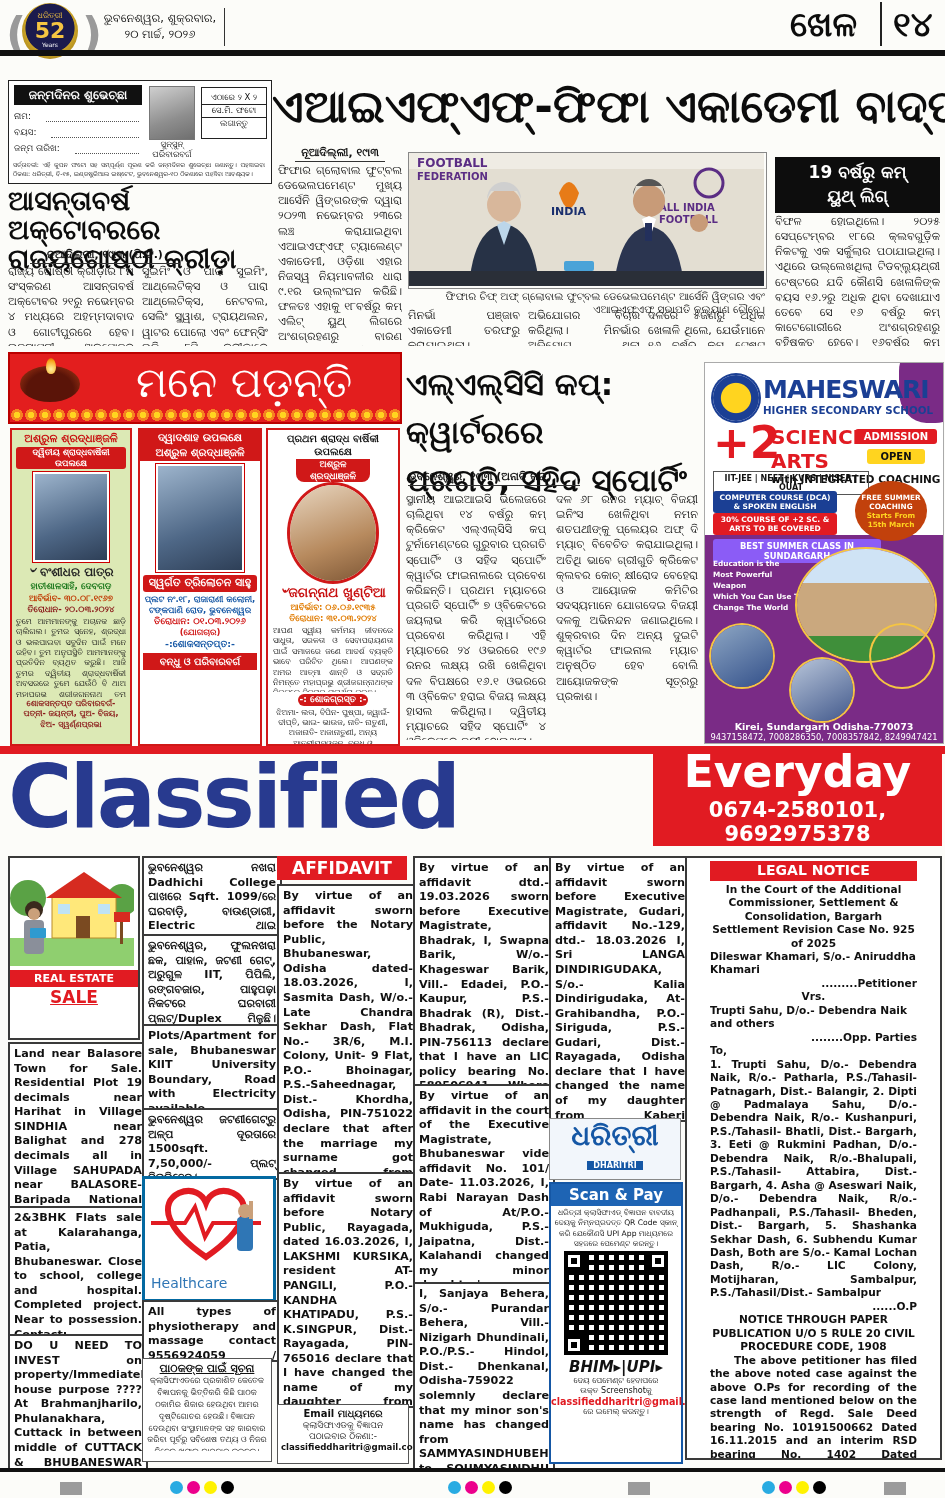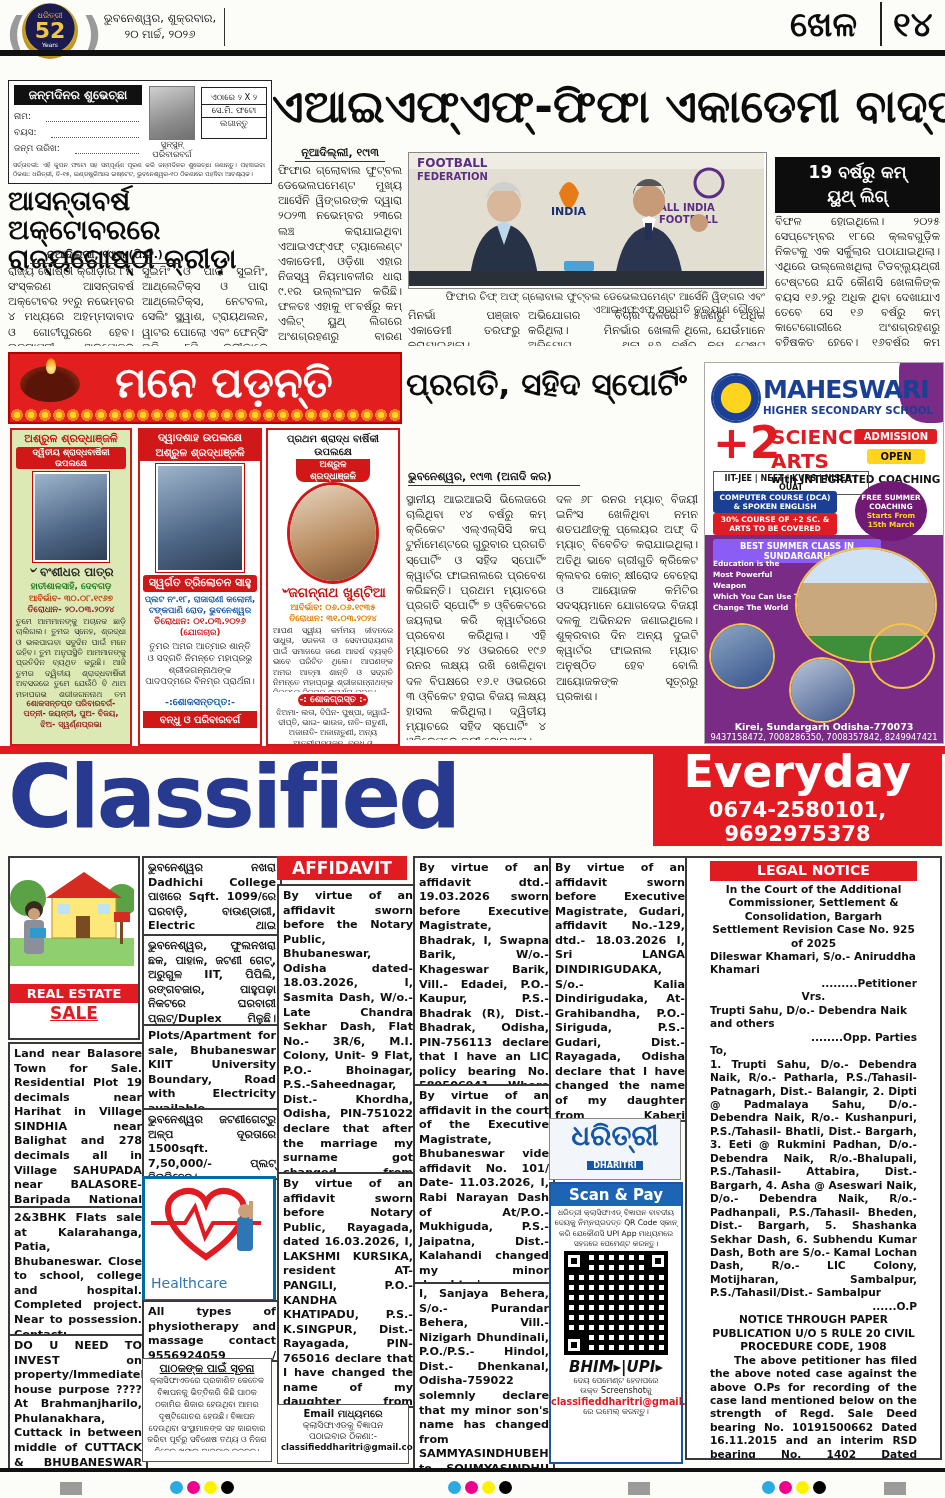--- a/index.html
+++ b/index.html
@@ -179,21 +179,21 @@
     <div class="abs body-odia clip" style="left:775px;top:214px;width:165px;height:132px;">ବିଫଳ ହୋଇଥିଲେ। ୨୦୨୫ ସେପ୍ଟେମ୍ବର ୧୮ରେ କ୍ଲବଗୁଡ଼ିକ ନିକଟକୁ ଏକ ସର୍କୁଲାର ପଠାଯାଇଥିଲା। ଏଥିରେ ଉଲ୍ଲେଖଥିଲା ଟିଡବ୍ଲ୍ୟୁଥ୍ରୀ ଟେଷ୍ଟରେ ଯଦି କୌଣସି ଖେଳାଳିଙ୍କ ବୟସ ୧୬.୨ରୁ ଅଧିକ ଥିବା ଦେଖାଯାଏ ତେବେ ସେ ୧୬ ବର୍ଷରୁ କମ୍ କାଟେଗୋରୀରେ ଅଂଶଗ୍ରହଣରୁ ବହିଷ୍କୃତ ହେବେ। ୧୬ବର୍ଷରୁ କମ୍ ଟେଷ୍ଟରେ ବିଫଳ ହୋଇଥିବା ଶତକଡ଼ା ଖେଳାଳିଙ୍କୁ ଏକ ୧୮ବର୍ଷରୁ କମ୍ ବର୍ଗରେ ସାମିଲ କରାଯାଇପାରେ।</div>
 
     <div class="abs body-odia clip" style="left:408px;top:308px;width:112px;height:38px;">ମିନର୍ଭା ପଞ୍ଜାବ ଏକାଡେମୀ ତରଫରୁ କରାଯାଇଥିଲା। ଏଆଇଏଫ୍‌ଏଫ୍‌ର ୪ଜଣିଆ ସଦସ୍ୟ ବିଶିଷ୍ଟ ଶୃଙ୍ଖଳା କମିଟି</div>
     <div class="abs body-odia clip" style="left:528px;top:308px;width:112px;height:38px;">ଅଭିଯୋଗର ବିଚାର କରିଥିଲା। ମିନର୍ଭାର ଅଭିଯୋଗ ଥିଲା ଏଆଇଏଫ୍‌ଏଫ୍-ଫିଫା ଟ୍ୟାଲେଣ୍ଟ ଏକାଡେମୀ ଦ୍ୱାରା ମନୋନୀତ</div>
     <div class="abs body-odia clip" style="left:648px;top:308px;width:117px;height:38px;">ଦଳରେ ୫ଜଣରୁ ଅଧିକ ଖେଳାଳି ଥିଲେ, ଯେଉଁମାନେ ୧୬ ବର୍ଷରୁ କମ୍ ଟେଷ୍ଟ (ବୋନ୍ ଡେନ୍‌ସିଟି ଟେଷ୍ଟ)ରେ</div>
   </div>
 
   <div class="mane">
     <div class="diya"></div>
     <div class="flame"></div>
-    <div class="abs ctr" style="left:64px;top:4px;width:300px;color:#fff;font-size:42px;font-weight:bold;">ମନେ ପଡ଼ନ୍ତି</div>
+    <div class="abs ctr" style="left:84px;top:4px;width:300px;color:#fff;font-size:42px;font-weight:normal;">ମନେ ପଡ଼ନ୍ତି</div>
     <div class="flowers"></div>
   </div>
 
   <div class="mcard" style="left:10px;top:428px;width:118px;height:314px;background:#dce9b5;">
     <div class="ctr b" style="color:#c80f0f;font-size:11px;margin-top:2px;">ଅଶ୍ରୁଳ ଶ୍ରଦ୍ଧାଞ୍ଜଳି</div>
     <div class="redband" style="font-size:8.5px;margin:1px 4px;border-radius:3px;">ଦ୍ୱିତୀୟ ଶ୍ରାଦ୍ଧବାର୍ଷିକୀ ଉପଲକ୍ଷେ</div>
     <div class="mphoto" style="width:72px;height:86px;"></div>
     <div class="ctr b" style="font-size:12px;color:#222;">৺ ବଂଶୀଧର ପାତ୍ର</div>
     <div class="ctr b" style="font-size:9px;color:#1e7a1e;">ହାତୀଶାଳସାହି, ଦେବଗଡ଼</div>
     <div class="ctr b" style="font-size:8.5px;color:#c2420a;">ଆବିର୍ଭାବ- ୩୦.୦୮.୧୯୬୭</div>
@@ -204,39 +204,39 @@
 
   <div class="mcard" style="left:138px;top:428px;width:120px;height:314px;">
     <div class="redband" style="font-size:10.5px;padding:1px 0;">ଦ୍ୱାଦଶାହ ଉପଲକ୍ଷେ</div>
     <div class="redband" style="font-size:10.5px;padding-bottom:2px;">ଅଶ୍ରୁଳ ଶ୍ରଦ୍ଧାଞ୍ଜଳି</div>
     <div class="mphoto" style="width:84px;height:104px;"></div>
     <div class="redband" style="font-size:11px;margin:0 3px;border-radius:3px;padding:1px 0;">ସ୍ୱର୍ଗତ ତ୍ରିଲୋଚନ ସାହୁ</div>
     <div class="ctr b" style="font-size:8.5px;color:#1557a5;margin-top:2px;">ପ୍ଲଟ ନଂ.୧୮, ରାଜାରାଣୀ କଲୋନୀ,</div>
     <div class="ctr b" style="font-size:8.5px;color:#1557a5;">ଟଙ୍କପାଣି ରୋଡ, ଭୁବନେଶ୍ୱର</div>
     <div class="ctr b" style="font-size:9px;color:#d01818;">ତିରୋଧାନ: ୦୧.୦୩.୨୦୨୬</div>
     <div class="ctr b" style="font-size:8.5px;color:#d01818;">(ଯୋଗଚାର)</div>
-    <div class="ctr clip" style="font-size:9px;margin:3px 5px;height:52px;">ତୁମର ଅମର ଆତ୍ମାର ଶାନ୍ତି ଓ ସଦ୍‌ଗତି ନିମନ୍ତେ ମହାପ୍ରଭୁ ଶ୍ରୀଜଗନ୍ନାଥଙ୍କ ପାଦପଦ୍ମରେ ବିନମ୍ର ପ୍ରାର୍ଥନା।</div>
     <div class="ctr b" style="font-size:9.5px;color:#1557a5;">-:ଶୋକସନ୍ତପ୍ତ:-</div>
     <div class="redband" style="font-size:10px;margin:2px 3px 0 3px;padding:2px 0;">ବନ୍ଧୁ ଓ ପରିବାରବର୍ଗ</div>
   </div>
 
   <div class="mcard" style="left:266px;top:428px;width:130px;height:314px;">
     <div class="ctr b" style="font-size:10px;margin-top:2px;">ପ୍ରଥମ ଶ୍ରାଦ୍ଧ ବାର୍ଷିକୀ ଉପଲକ୍ଷେ</div>
     <div class="redband" style="font-size:9px;margin:1px 28px;border-radius:0 0 8px 8px;">ଅଶ୍ରୁଳ ଶ୍ରଦ୍ଧାଞ୍ଜଳି</div>
     <div style="width:86px;height:96px;margin:3px auto;border-radius:50%;background:linear-gradient(160deg,#e8d6c0,#b78a5e 60%,#7d5635);box-shadow:0 0 0 3px #d01818;"></div>
     <div class="ctr b" style="font-size:13.5px;color:#c80f0f;">৺ଜଗନ୍ନାଥ ଖୁଣ୍ଟିଆ</div>
     <div class="ctr b" style="font-size:8.5px;color:#e07b00;">ଆବିର୍ଭାବ: ୦୬.୦୬.୧୯୩୫</div>
     <div class="ctr b" style="font-size:8.5px;color:#e07b00;">ତିରୋଧାନ: ୩୧.୦୩.୨୦୨୪</div>
     <div class="jt clip" style="font-size:8px;margin:2px 5px;height:66px;">ଆପଣ ସ୍ୱୀୟ କର୍ମମୟ ଜୀବନରେ ସାଧୁତା, ସରଳତା ଓ ସେବାପରାୟଣତା ପାଇଁ ସମାଜରେ ଜଣେ ଆଦର୍ଶ ବ୍ୟକ୍ତି ଭାବେ ପରିଚିତ ଥିଲେ। ଆପଣଙ୍କ ଅମର ଆତ୍ମା ଶାନ୍ତି ଓ ସଦ୍‌ଗତି ନିମନ୍ତେ ମହାପ୍ରଭୁ ଶ୍ରୀଜଗନ୍ନାଥଙ୍କ ନିକଟରେ ବିନମ୍ର ପ୍ରାର୍ଥନା କରୁଛୁ।</div>
     <div class="redband" style="font-size:9px;margin:0 30px;border-radius:6px;">-: ଶୋକଗ୍ରସ୍ତ :-</div>
     <div class="ctr clip" style="font-size:8px;margin:2px 4px;height:42px;">ଝିଅମା- ଲତା, ବିପିନ- ପୁଷ୍ପା, ଜ୍ୱାଇଁ- ଦୀପ୍ତି, ଭାଇ- ଭାଉଜ, ନାତି- ନାତୁଣୀ, ଅଜାନାତି- ଅଜାନାତୁଣୀ, ଅନ୍ୟ ଆତ୍ମୀୟସ୍ୱଜନ, ବନ୍ଧୁ ଓ ପରିବାରବର୍ଗ।</div>
   </div>
 
   <div>
     <div class="abs h-black" style="left:406px;top:360px;width:296px;font-size:31px;line-height:1.55;">
+      <div>ଏଲ୍‌ଏଲ୍‌ସିସି କପ୍: କ୍ୱାର୍ଟରରେ</div>
       <div>ପ୍ରଗତି, ସହିଦ ସ୍ପୋର୍ଟିଂ</div>
     </div>
     <div class="abs dateline" style="left:408px;top:470px;width:172px;text-align:left;">ଭୁବନେଶ୍ୱର, ୧୯ା୩ (ଅନାଦି କର)</div>
     <div class="abs body-odia clip" style="left:406px;top:492px;width:140px;height:248px;">ସ୍ଥାନୀୟ ଆଇଆଇସି ଭିଲେଜରେ ଚାଲିଥିବା ୧୪ ବର୍ଷରୁ କମ୍ କ୍ରିକେଟ ଏଲ୍‌ଏଲ୍‌ସିସି କପ୍ ଟୁର୍ନାମେଣ୍ଟରେ ଗୁରୁବାର ପ୍ରଗତି ସ୍ପୋର୍ଟିଂ ଓ ସହିଦ ସ୍ପୋର୍ଟିଂ କ୍ୱାର୍ଟର ଫାଇନାଲରେ ପ୍ରବେଶ କରିଛନ୍ତି। ପ୍ରଥମ ମ୍ୟାଚରେ ପ୍ରଗତି ସ୍ପୋର୍ଟିଂ ୭ ଓ୍ବିକେଟରେ ଜୟଲାଭ କରି କ୍ୱାର୍ଟରରେ ପ୍ରବେଶ କରିଥିଲା। ଏହି ମ୍ୟାଚରେ ୨୪ ଓଭରରେ ୧୯୬ ରନର ଲକ୍ଷ୍ୟ ରଖି ଖେଳିଥିବା ଦଳ ବିପକ୍ଷରେ ୧୬.୧ ଓଭରରେ ୩ ଓ୍ବିକେଟ ହରାଇ ବିଜୟ ଲକ୍ଷ୍ୟ ହାସଲ କରିଥିଲା। ଦ୍ୱିତୀୟ ମ୍ୟାଚରେ ସହିଦ ସ୍ପୋର୍ଟିଂ ୪ ଓ୍ବିକେଟରେ ଜୟୀ ହୋଇଥିଲା।</div>
     <div class="abs body-odia clip" style="left:556px;top:492px;width:142px;height:248px;">ଦଳ ୬୮ ରନର ମ୍ୟାଚ୍ ବିଜୟୀ ଇନିଂସ ଖେଳିଥିବା ନମନ ଶତପଥୀଙ୍କୁ ପ୍ଲେୟର ଅଫ୍ ଦି ମ୍ୟାଚ୍ ବିବେଚିତ କରାଯାଇଥିଲା। ଅତିଥି ଭାବେ ଗ୍ରୀଗୁତି କ୍ରିକେଟ କ୍ଲବର କୋଚ୍ କ୍ଷୀରୋଦ ବେହେରା ଓ ଆୟୋଜକ କମିଟିର ସଦସ୍ୟମାନେ ଯୋଗଦେଇ ବିଜୟୀ ଦଳକୁ ଅଭିନନ୍ଦନ ଜଣାଇଥିଲେ। ଶୁକ୍ରବାର ଦିନ ଅନ୍ୟ ଦୁଇଟି କ୍ୱାର୍ଟର ଫାଇନାଲ ମ୍ୟାଚ ଅନୁଷ୍ଠିତ ହେବ ବୋଲି ଆୟୋଜକଙ୍କ ସୂତ୍ରରୁ ପ୍ରକାଶ।</div>
   </div>
 
   <div class="mah">
     <div class="blob"></div>
     <div class="purple"></div>
@@ -249,21 +249,21 @@
     <div class="abs b" style="left:8px;top:58px;font-size:44px;color:#e11b22;line-height:1;">+2</div>
     <div class="abs" style="left:66px;top:62px;">
       <div class="b" style="font-size:20px;color:#e11b22;">SCIENCE &amp; ARTS</div>
       <div class="b" style="font-size:10.5px;color:#111;">with INTEGRATED COACHING</div>
     </div>
     <div class="abs pillbox" style="left:150px;top:66px;width:76px;background:#e11b22;font-size:10px;">ADMISSION</div>
     <div class="abs pillbox" style="left:162px;top:86px;width:52px;background:#ffd41f;color:#111;font-size:10px;">OPEN</div>
     <div class="abs ctr b" style="left:8px;top:108px;width:150px;font-size:8px;border:1px solid #555;padding:2px;">IIT-JEE | NEET | KVPS | NISER | OUAT</div>
     <div class="abs pillbox" style="left:8px;top:128px;width:118px;background:#1b3f94;">COMPUTER COURSE (DCA) &amp; SPOKEN ENGLISH</div>
     <div class="abs pillbox" style="left:8px;top:150px;width:118px;background:#e11b22;">30% COURSE OF +2 SC. &amp; ARTS TO BE COVERED</div>
-    <div class="abs ctr" style="left:150px;top:118px;width:72px;height:60px;border-radius:50%;background:#701a75;color:#fff;font-size:7.3px;font-weight:bold;padding-top:12px;box-sizing:border-box;">
+    <div class="abs ctr" style="left:150px;top:118px;width:72px;height:60px;border-radius:50%;background:#c2410c;color:#fff;font-size:7.3px;font-weight:bold;padding-top:12px;box-sizing:border-box;">
       <div>FREE SUMMER COACHING</div>
       <div style="color:#ffd41f;">Starts From</div>
       <div style="color:#ffd41f;">15th March</div>
     </div>
     <div class="abs pillbox" style="left:8px;top:176px;width:162px;background:#8b5cf6;font-size:8.4px;">BEST SUMMER CLASS IN SUNDARGARH</div>
     <div class="abs" style="left:8px;top:196px;width:90px;color:#fff;font-size:7.3px;font-weight:bold;line-height:1.5;">
       <div>Education is the</div>
       <div>Most Powerful Weapon</div>
       <div>Which You Can Use To</div>
       <div>Change The World</div>
@@ -298,21 +298,21 @@
       <rect x="66" y="58" width="14" height="22" fill="#7a4a21"></rect>
       <rect x="48" y="46" width="12" height="10" fill="#bfe3f5"></rect>
       <rect x="88" y="46" width="12" height="10" fill="#bfe3f5"></rect>
       <circle cx="24" cy="52" r="9" fill="#3a2a1d"></circle>
       <circle cx="24" cy="56" r="6" fill="#caa07a"></circle>
       <rect x="14" y="62" width="20" height="34" rx="4" fill="#8a8f9a"></rect>
       <rect x="20" y="70" width="16" height="10" rx="1" fill="#2f9ad0"></rect>
       <rect x="104" y="54" width="16" height="10" fill="#d62b20"></rect>
       <rect x="110" y="64" width="3" height="22" fill="#7a4a21"></rect>
     </svg>
-    <div class="redband" style="font-size:13px;padding:2px 0;background:#e11b22;margin-top:14px;">REAL ESTATE</div>
+    <div class="redband" style="font-size:11px;padding:2px 0;background:#e11b22;">REAL ESTATE</div>
     <div class="ctr b" style="font-size:17px;color:#e11b22;text-decoration:underline;">SALE</div>
   </div>
   <div class="adbox" style="left:8px;top:1042px;width:128px;height:158px;">
     <span>Land near Balasore Town for Sale. Residential Plot 19 decimals near Harihat in Village SINDHIA near Balighat and 278 decimals all in Village SAHUPADA near BALASORE-Baripada National Highway suitable for farmhouse, apartment, institute. Please contact immediately - 7656861995, 8763744316.</span>
     
   </div>
   <div class="adbox" style="left:8px;top:1206px;width:128px;height:122px;">
     <span>2&amp;3BHK Flats sale at Kalarahanga, Patia, Bhubaneswar. Close to school, college and hospital. Completed project. Near to possession. Contact: 7440045095, 7077771880.</span>
     
   </div>

